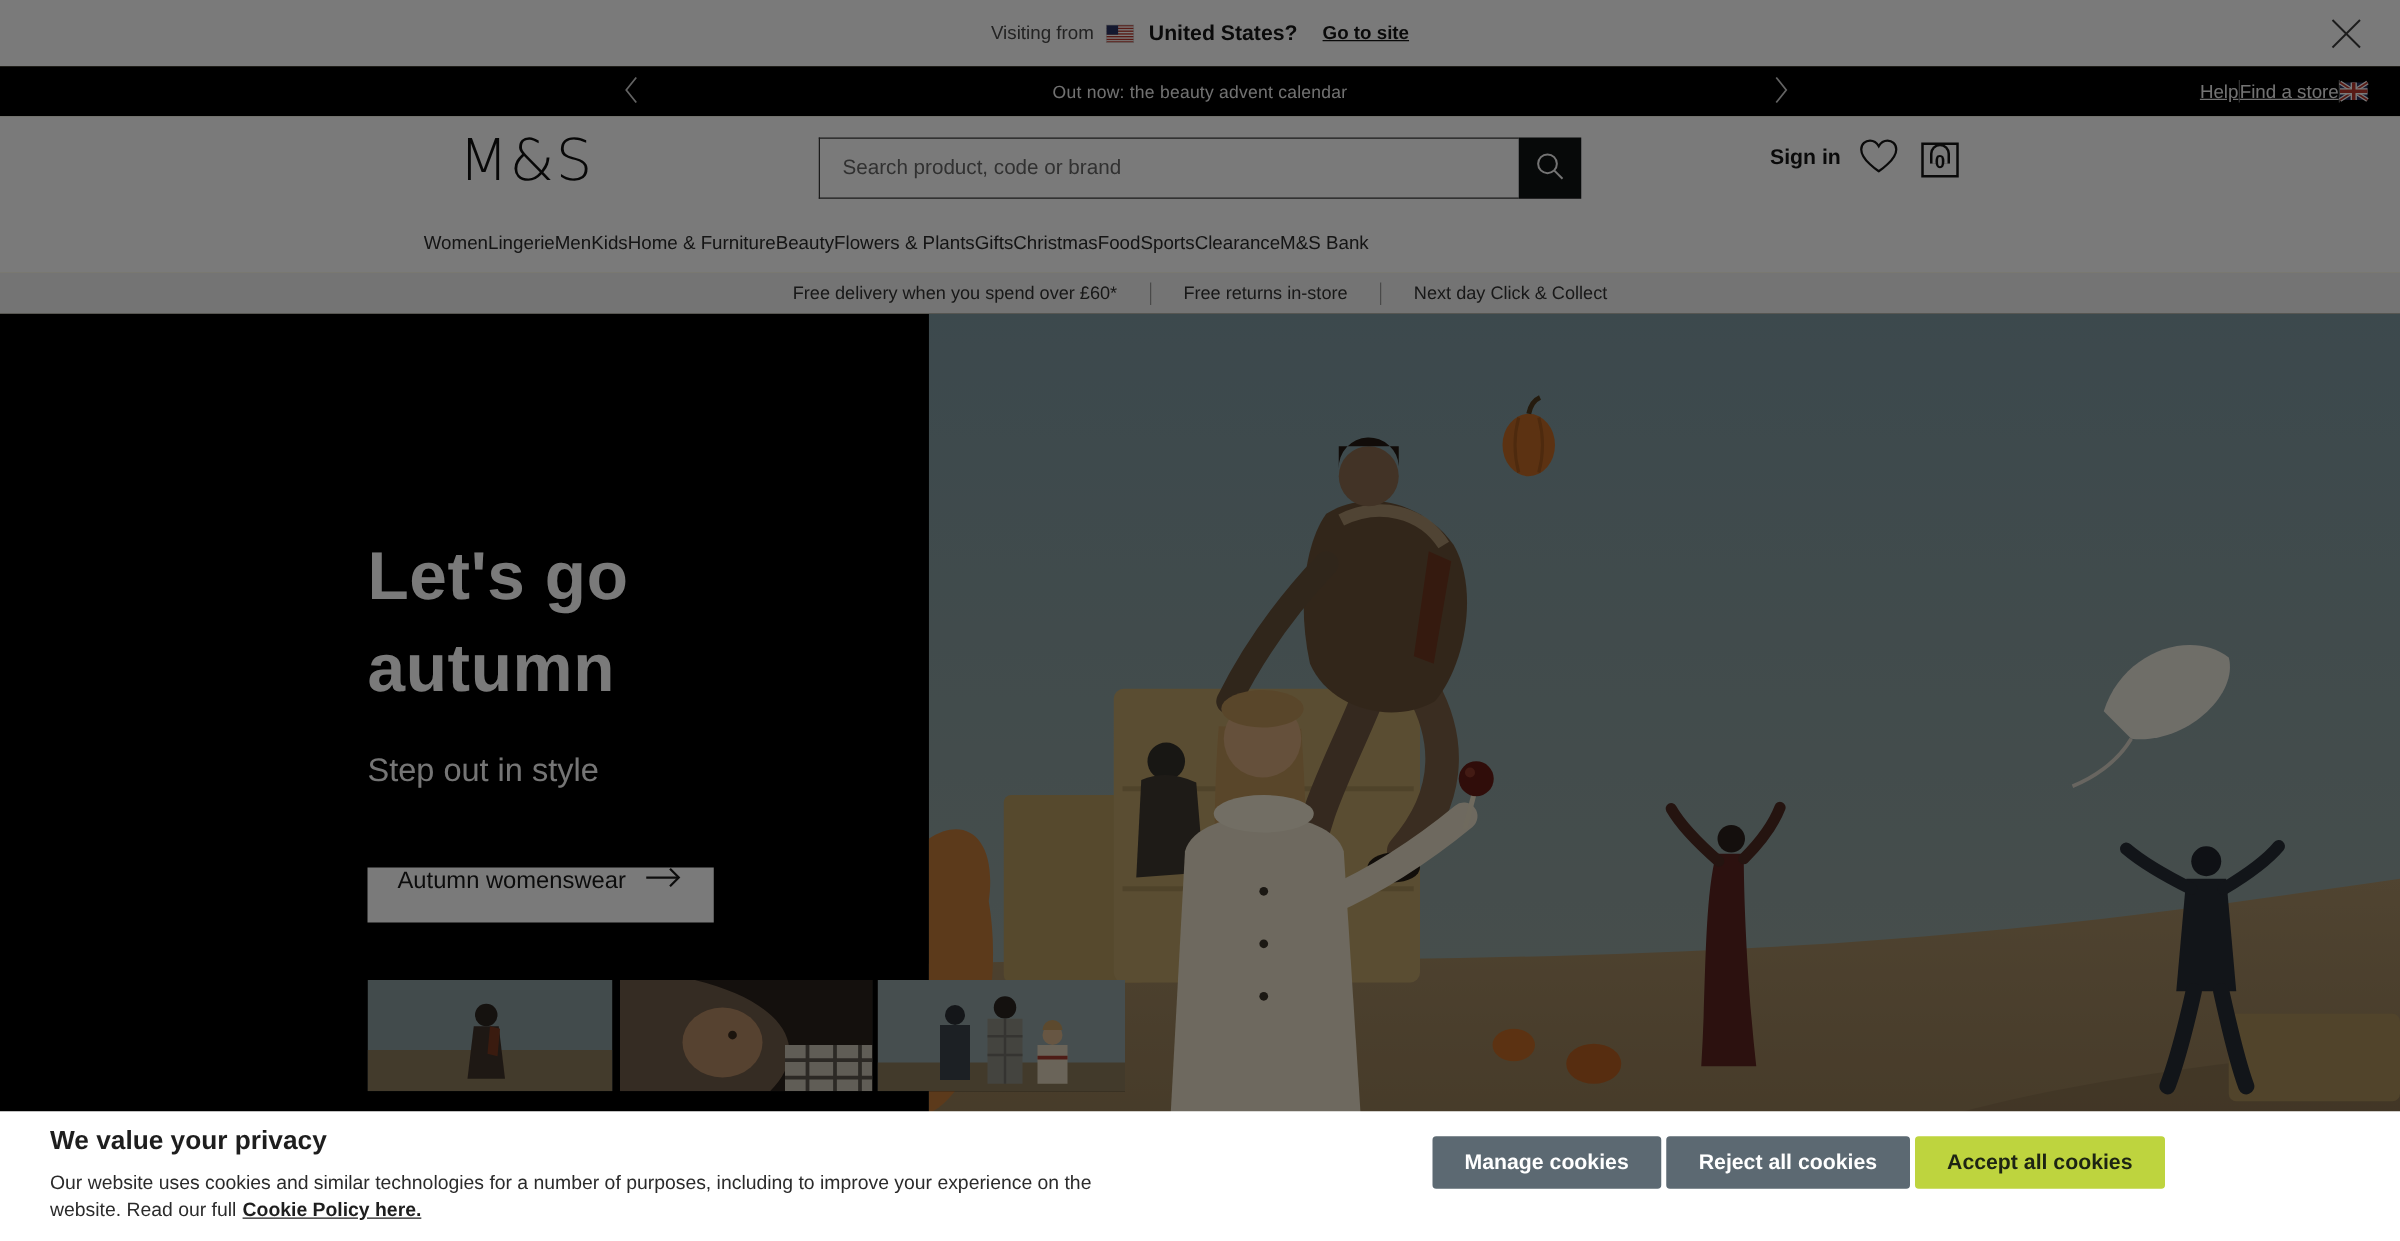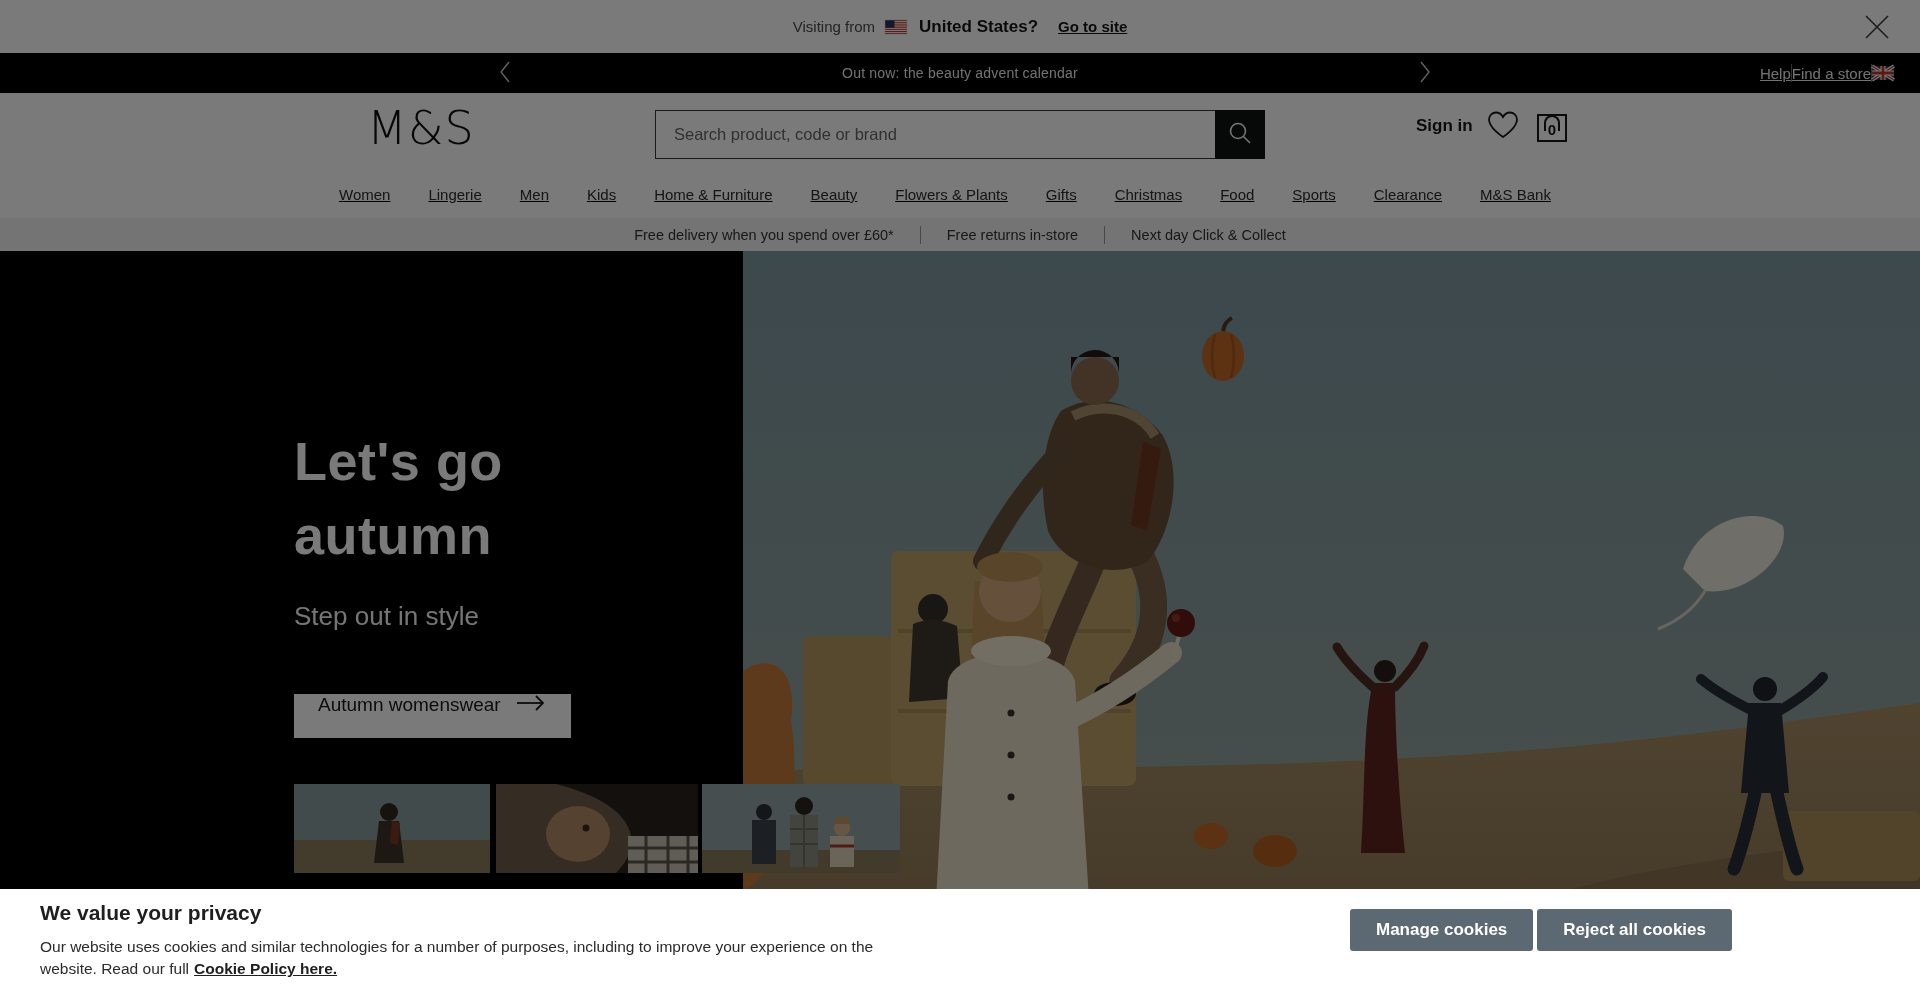--- a/index.html
+++ b/index.html
@@ -32,21 +32,21 @@
   .search-input { width:560px; height:49px; border:1px solid #3a3a3a; border-right:none; font-size:16.5px; padding:0 18px; color:#222; outline:none; font-family:"Liberation Sans", sans-serif; }
   .search-input::placeholder { color:#666; }
   .search-btn { width:50px; height:49px; background:#101314; border:none; cursor:pointer; display:flex; align-items:center; justify-content:center; }
   .signin { position:absolute; left:1416px; top:23px; font-size:17px; font-weight:700; color:#161616; text-decoration:none; cursor:pointer; }
   .icon-btn { position:absolute; background:none; border:none; cursor:pointer; }
   .wishlist-btn { left:1486px; top:17px; }
   .bag-btn { left:1537px; top:14px; }
   .bag-box { position:relative; width:30px; height:28px; border:2px solid #161616; margin-top:7px; display:flex; align-items:center; justify-content:center; }
   .bag-handle { position:absolute; left:50%; top:-1px; transform:translateX(-50%); width:16px; height:16px; border:2px solid #161616; border-bottom:none; border-radius:8px 8px 0 0; }
   .bag-count { font-size:15px; font-weight:700; color:#161616; line-height:1; margin-top:2px; }
-  .main-nav { position:absolute; left:339px; top:93px; display:flex; gap:38px; white-space:nowrap;text-decoration:underline; }
+  .main-nav { position:absolute; left:339px; top:93px; display:flex; white-space:nowrap; }
   .main-nav a { font-size:15px; color:#2c2c2c; text-decoration:none; cursor:pointer; }
 
   
   .promo-bar { height:33px; background:#f3f3f2; display:flex; align-items:center; justify-content:center; }
   .promo-bar .promo-item { font-size:14.5px; color:#333; padding:0 26px; cursor:pointer; }
   .promo-bar .vdiv2 { width:1px; height:18px; background:#9a9a9a; }
 
   
   .hero { position:relative; height:742px; background:#000000; }
   .hero-photo { position:absolute; left:743px; top:0; width:1177px; height:742px; display:block; }
@@ -320,16 +320,17 @@
 
   <div class="cookie-banner">
     <h2 class="cookie-title">We value your privacy</h2>
     <p class="cookie-body">
       <span>Our website uses cookies and similar technologies for a number of purposes, including to improve your experience on the</span><br>
       <span>website. Read our full</span><a class="cookie-link">Cookie Policy here.</a>
     </p>
     <div class="cookie-actions">
       <button class="cookie-btn btn-secondary">Manage cookies</button>
       <button class="cookie-btn btn-secondary">Reject all cookies</button>
+      <button class="cookie-btn btn-accept">Accept all cookies</button>
     </div>
   </div>
 
 </div>
 
 </body></html>

